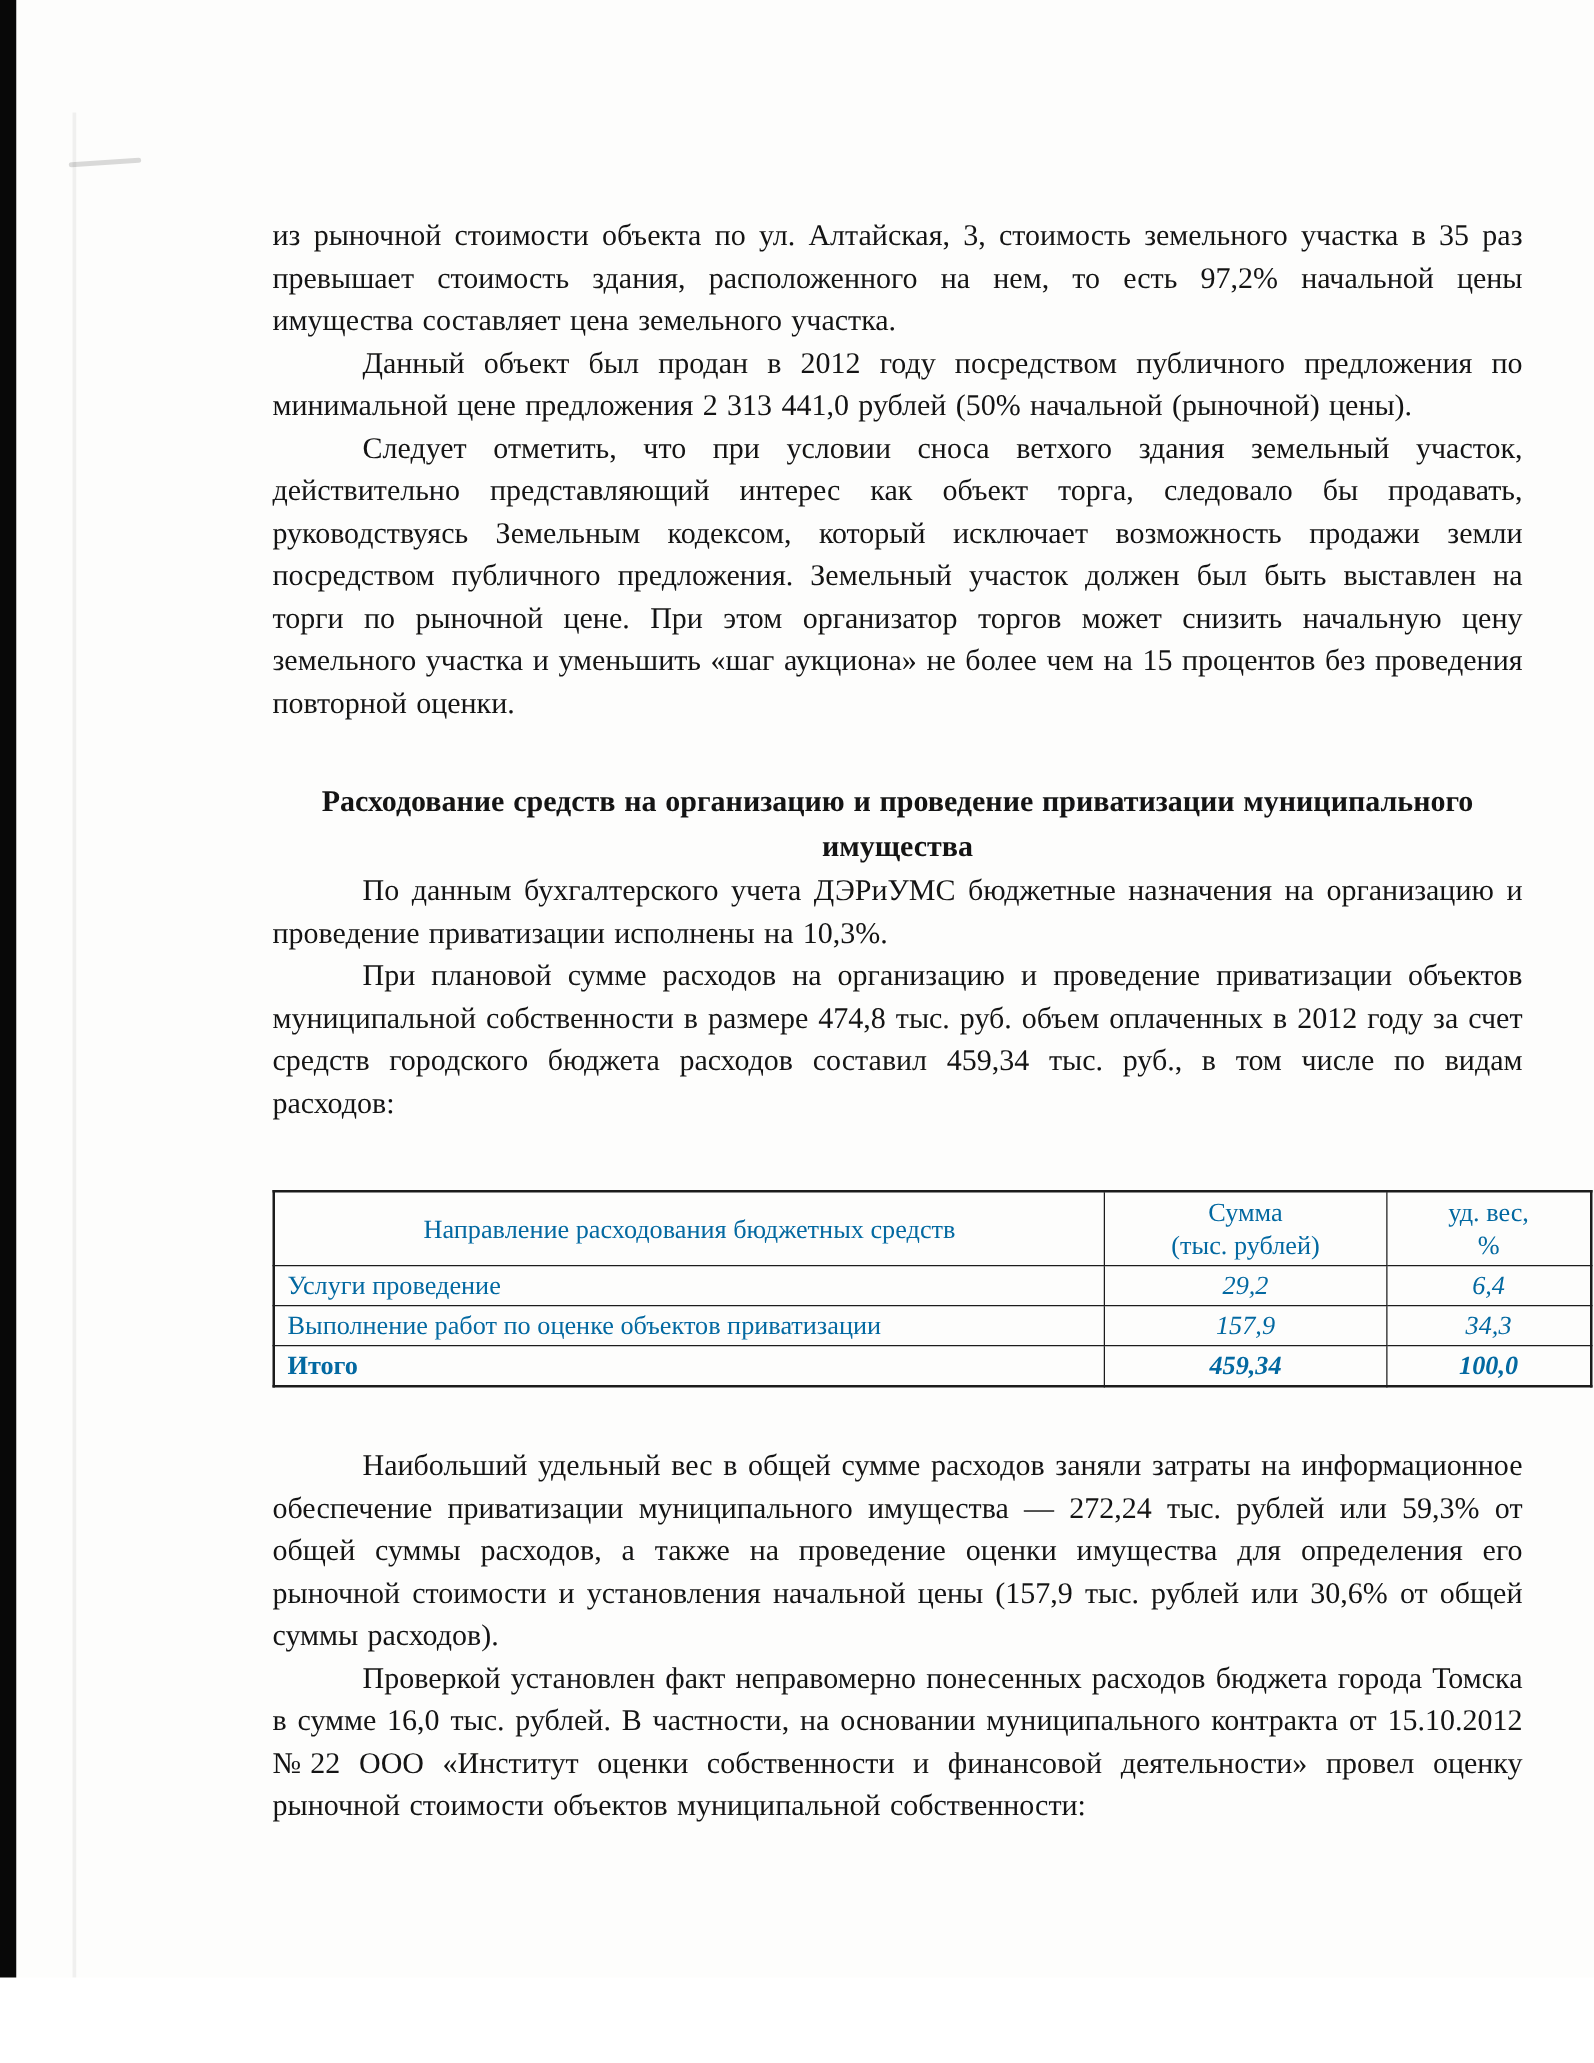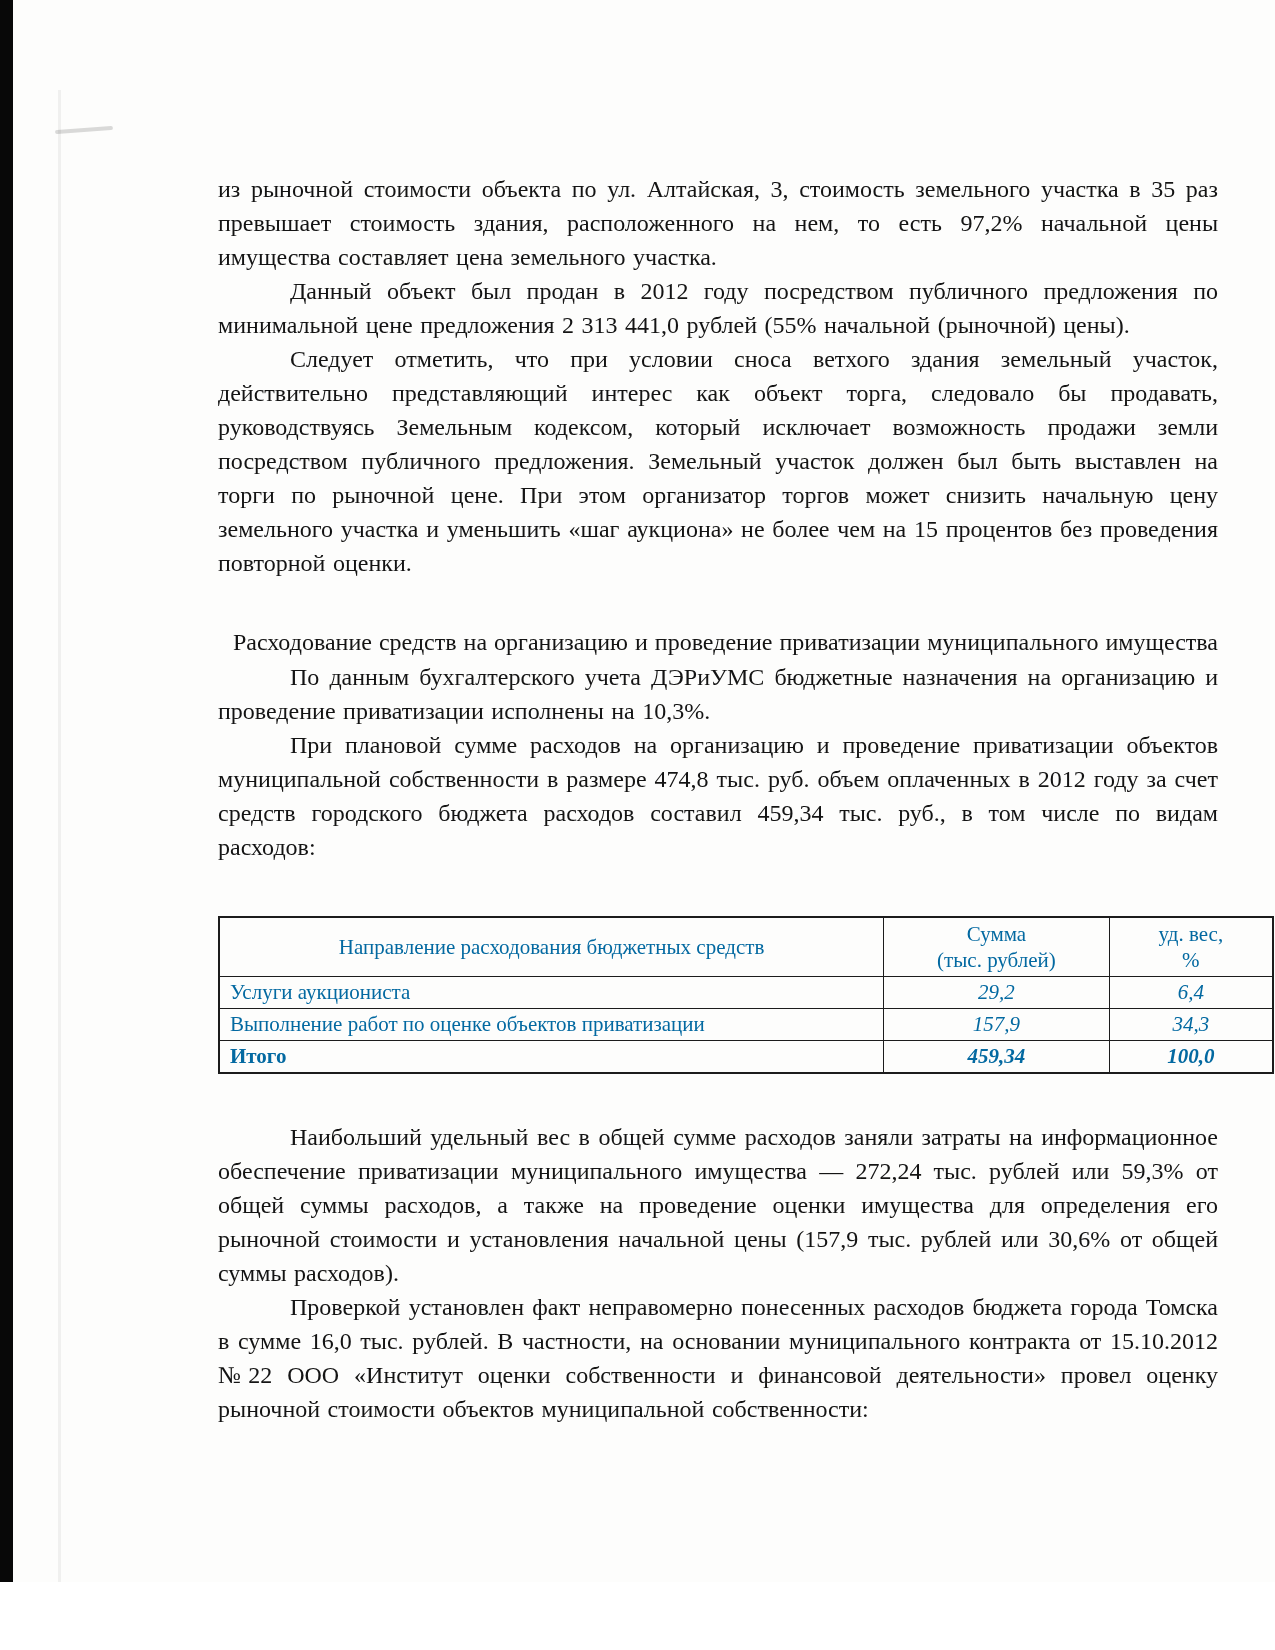--- a/index.html
+++ b/index.html
@@ -50,22 +50,22 @@
     line-height: 34px;
     text-align: justify;
     text-indent: 72px;
     word-spacing: 1.5px;
   }
   .para.no-indent { text-indent: 0; }
   .heading {
     margin: 44px 0 0 0;
     font-size: 24px;
     line-height: 36px;
-    font-weight: normal;
-    text-align: right;
+    font-weight: bold;
+    text-align: center;
     word-spacing: 1px;
   }
   
   .exp-table {
     margin-top: 52px;
     border-collapse: collapse;
     width: 1056px;
     font-size: 21px;
     color: #0369a1;
   }
@@ -96,21 +96,21 @@
 
   <div class="edge-bar"></div>
   <div class="fold-line"></div>
   <div class="smudge-top"></div>
   <div class="smudge-bottom"></div>
 
   <div class="content">
 
     <p class="para no-indent">из рыночной стоимости объекта по ул. Алтайская, 3, стоимость земельного участка в 35 раз превышает стоимость здания, расположенного на нем, то есть 97,2% начальной цены  имущества составляет цена земельного участка.</p>
 
-    <p class="para">Данный объект был продан в 2012 году посредством публичного предложения по минимальной цене предложения 2 313 441,0 рублей (55% начальной (рыночной) цены).</p>
+    <p class="para">Данный объект был продан в 2012 году посредством публичного предложения по минимальной цене предложения 2 313 441,0 рублей (50% начальной (рыночной) цены).</p>
 
     <p class="para">Следует отметить, что при условии сноса ветхого здания земельный участок, действительно представляющий интерес как объект торга, следовало бы продавать, руководствуясь Земельным кодексом, который исключает возможность продажи земли посредством публичного предложения. Земельный участок должен был быть выставлен на торги по рыночной цене. При этом организатор торгов может снизить начальную цену земельного участка и уменьшить «шаг аукциона» не более чем на 15 процентов без проведения повторной оценки.</p>
 
     <h2 class="heading">Расходование средств на организацию и проведение приватизации муниципального имущества</h2>
 
     <p class="para">По данным бухгалтерского учета ДЭРиУМС бюджетные назначения на организацию и проведение приватизации исполнены на 10,3%.</p>
 
     <p class="para">При плановой сумме расходов на организацию и проведение приватизации объектов муниципальной собственности в размере 474,8 тыс. руб. объем оплаченных в 2012 году за счет средств городского бюджета расходов составил 459,34 тыс. руб., в том числе по видам расходов:</p>
 
     <table class="exp-table">
@@ -127,21 +127,21 @@
             <span>(тыс. рублей)</span>
           </th>
           <th>
             <span>уд. вес,</span>
             <span>%</span>
           </th>
         </tr>
       </thead>
       <tbody>
         <tr>
-          <td>Услуги аукциониста</td>
+          <td>Услуги проведение</td>
           <td class="num">29,2</td>
           <td class="num">6,4</td>
         </tr>
         <tr>
           <td>Выполнение работ по оценке объектов приватизации</td>
           <td class="num">157,9</td>
           <td class="num">34,3</td>
         </tr>
         <tr class="total">
           <td>Итого</td>

